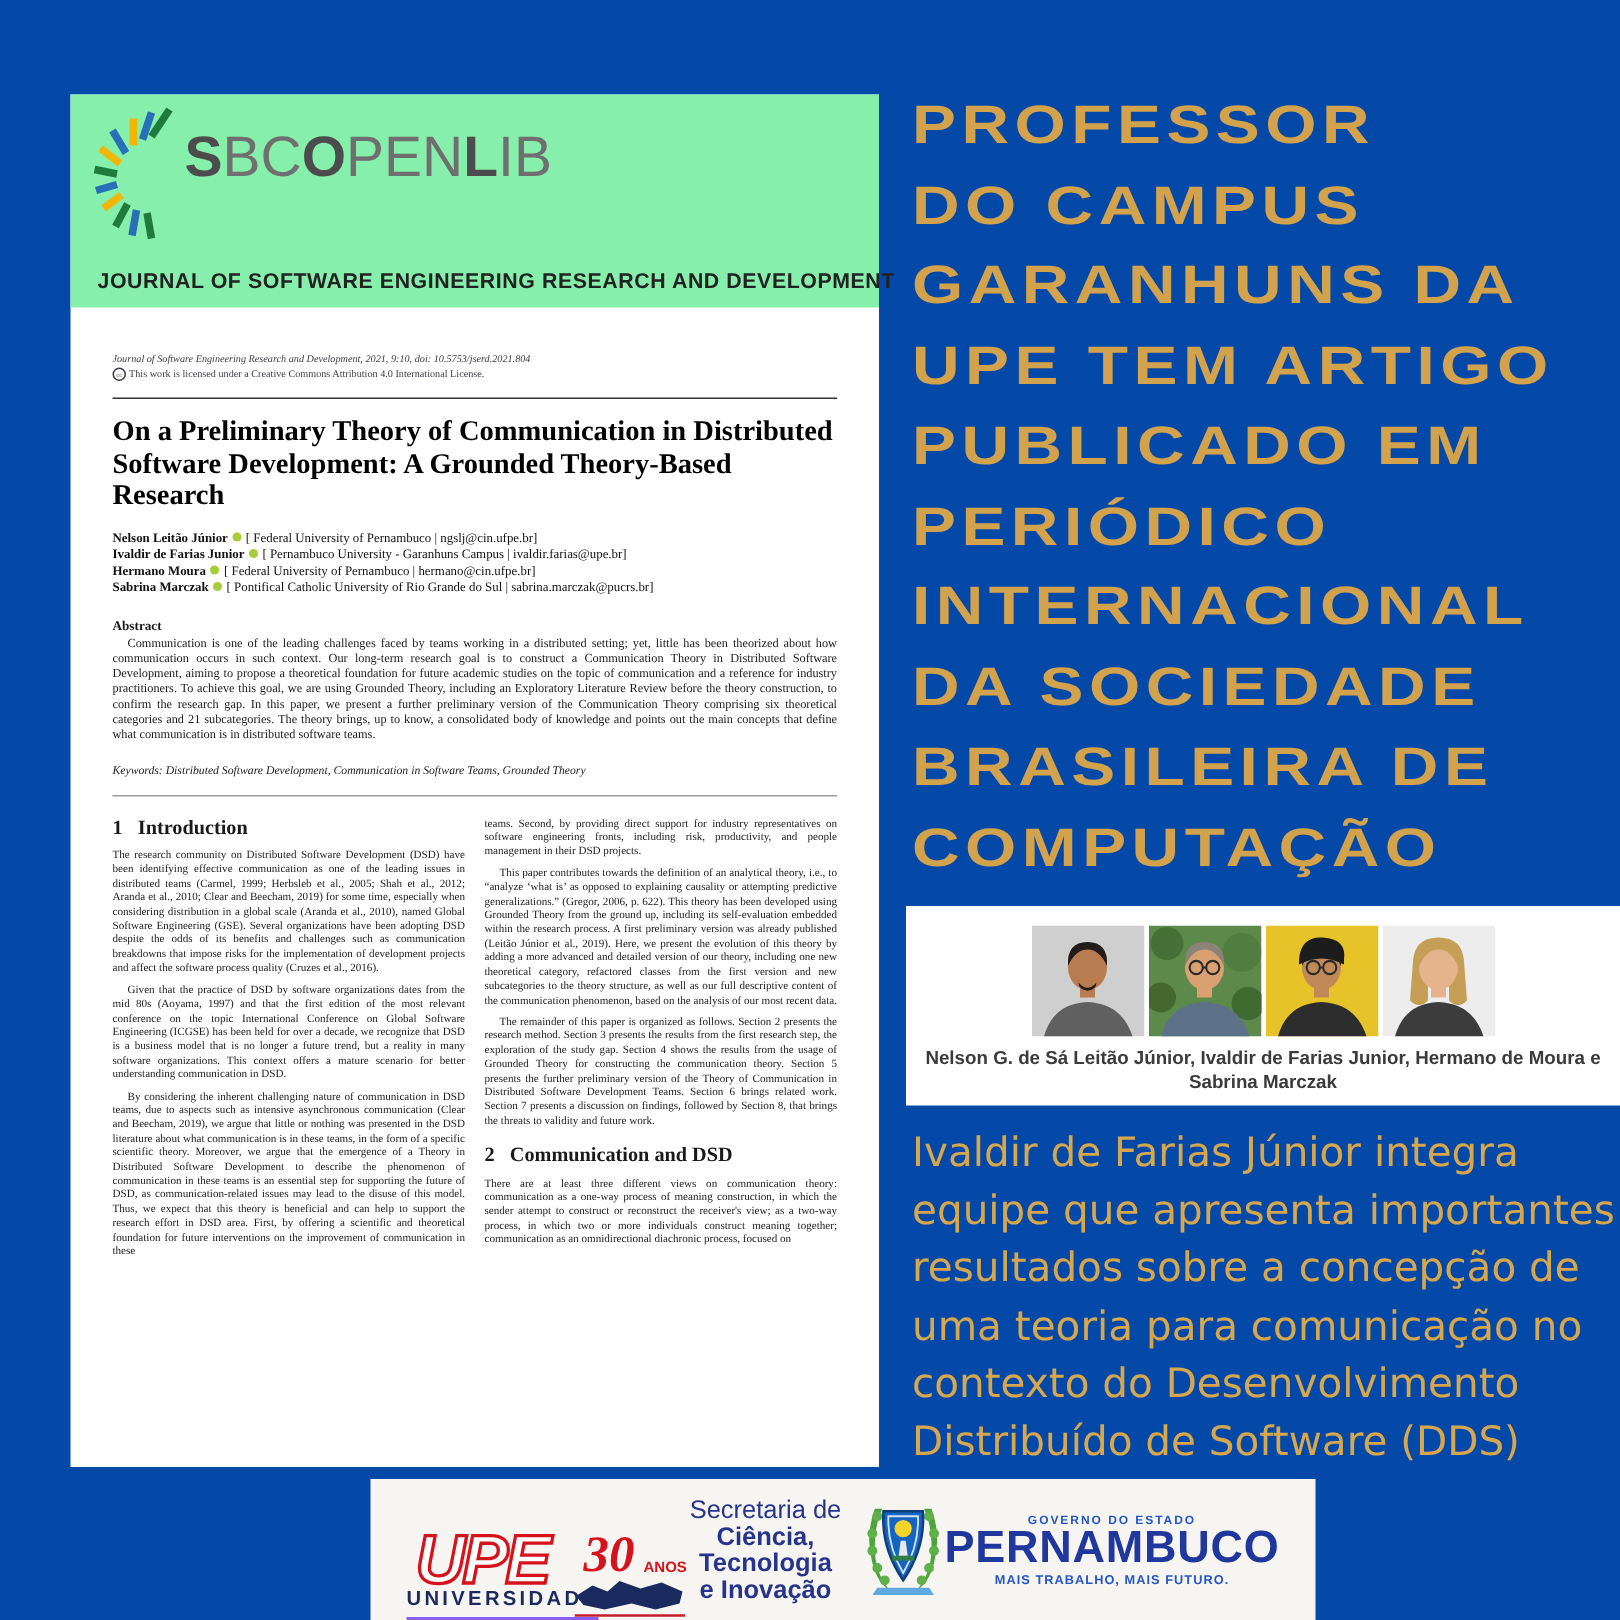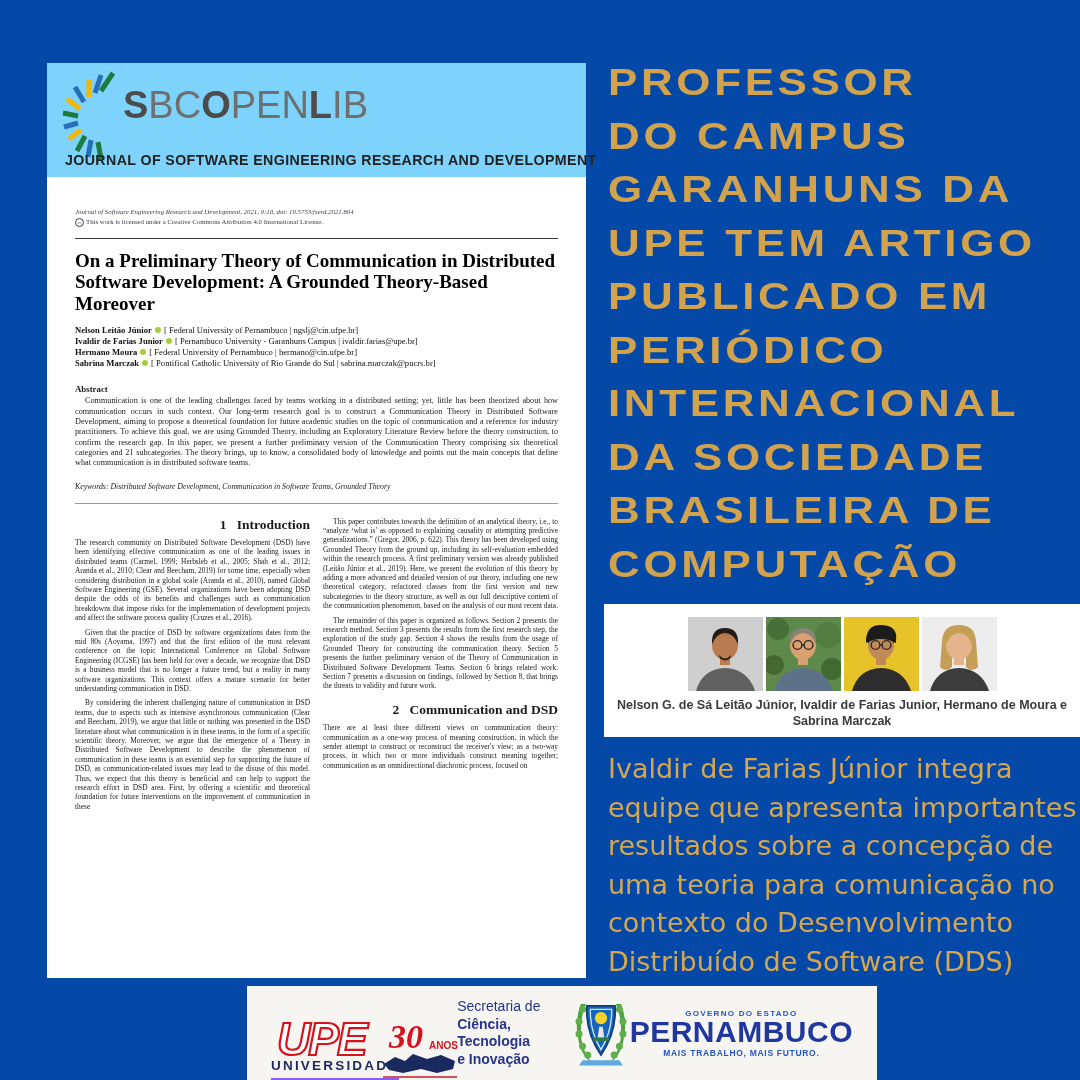--- a/index.html
+++ b/index.html
@@ -1,21 +1,21 @@
 <!DOCTYPE html>
 <html><head>
 <meta charset="utf-8">
 <style>
   html,body{margin:0;padding:0;background:#0449A8;}
   .canvas{position:relative;width:1080px;height:1080px;background:#0449A8;overflow:hidden;
           font-family:"Liberation Sans",sans-serif;}
 
   
   .paper{position:absolute;left:47px;top:63px;width:539px;height:915px;background:#ffffff;}
-  .masthead{height:114px;background:#7dd3fc;position:relative;}
+  .masthead{height:142px;background:#86efac;position:relative;}
   .logo-text{position:absolute;left:76px;top:22px;font-size:38px;color:#595959;line-height:40px;}
   .logo-text .b{font-weight:800;color:#4c4c4c;}
   .logo-text .l{font-weight:300;color:#6f6f6f;}
   .journal-name{position:absolute;left:18px;bottom:9px;font-size:14.2px;font-weight:bold;color:#222;
                 letter-spacing:.4px;white-space:nowrap;}
   .burst{position:absolute;left:14px;top:6px;}
 
   .pbody{padding:30px 28px 0 28px;font-family:"Liberation Serif",serif;color:#1a1a1a;}
   .citation{font-size:6.8px;font-style:italic;color:#3c3c4e;line-height:9px;}
   .ccline{font-size:6.8px;color:#3c3c4e;line-height:9px;margin-top:1px;}
@@ -25,21 +25,21 @@
   .title{font-size:19px;font-weight:bold;line-height:21.5px;color:#000;}
   .authors{margin-top:11px;font-size:8.6px;line-height:11px;color:#111;}
   .author-name{font-weight:bold;}
   .orcid{display:inline-block;width:6px;height:6px;border-radius:50%;background:#A6CE39;margin:0 3px 0 3px;}
   .abstract-h{margin-top:15px;font-size:8.8px;font-weight:bold;}
   .abstract-t{font-size:8.2px;line-height:10.3px;text-align:justify;text-indent:10px;margin-top:2px;}
   .keywords{margin-top:13px;font-size:7.8px;font-style:italic;color:#222;}
   .frontrule{border-top:1px solid #9a9a9a;margin-top:12px;}
   .cols{display:flex;gap:13px;margin-top:13px;}
   .col{width:236px;text-align:justify;font-size:7.4px;line-height:9.4px;color:#1a1a1a;}
-  .h1{font-size:13.5px;font-weight:bold;text-align:right;margin:3px 0 9px;}
+  .h1{font-size:13.5px;font-weight:bold;text-align:left;margin:3px 0 9px;}
   .h2{margin-top:14px;}
   .col p{margin:0 0 5px;text-indent:10px;}
   .col p.noindent{text-indent:0;}
 
   
   .headline{position:absolute;left:608px;top:56px;color:#D2A34C;}
   .hl{font-size:36px;font-weight:800;letter-spacing:3px;line-height:53.5px;white-space:nowrap;
       transform:scaleX(1.22);transform-origin:0 50%;}
 
   
@@ -60,21 +60,21 @@
   .upe-acronym{position:absolute;left:6px;top:-6px;font-size:46px;font-style:italic;font-weight:900;
                color:#fff;-webkit-text-stroke:2.2px #D6121C;letter-spacing:-2px;}
   .upe-30{position:absolute;left:118px;top:0px;font-size:34px;font-style:italic;font-weight:bold;
           color:#D6121C;font-family:"Liberation Serif",serif;}
   .upe-anos{position:absolute;left:158px;top:22px;font-size:10px;font-weight:bold;color:#D6121C;}
   .pe-map{position:absolute;left:112px;top:34px;}
   .upe-l1{position:absolute;left:0;top:40px;font-size:13.5px;font-weight:800;color:#1B2A5E;
           letter-spacing:2.2px;border-bottom:4px solid #8b5cf6;padding-bottom:5px;}
   .upe-l2{position:absolute;left:0;top:76px;font-size:13.5px;font-weight:800;color:#1B2A5E;letter-spacing:.8px;}
   .upe-years{position:absolute;left:118px;top:64px;font-size:8px;color:#5a5a6e;}
-  .secretaria{text-align:left;color:#27348B;font-size:14px;line-height:17.5px;}
+  .secretaria{text-align:center;color:#27348B;font-size:17px;line-height:17.5px;}
   .sec-b{font-weight:bold;}
   .governo{text-align:center;color:#2456C4;}
   .gov-top{font-size:8px;font-weight:bold;letter-spacing:1.3px;}
   .gov-name{font-size:30px;font-weight:900;color:#20389E;letter-spacing:.5px;line-height:28px;}
   .gov-slogan{font-size:8.5px;font-weight:bold;letter-spacing:.7px;margin-top:2px;}
 </style>
 </head>
 <body>
 
 <div class="canvas">
@@ -99,21 +99,21 @@
       <div class="logo-text" id="logo-text"><span class="b">S</span><span class="l">BC</span><span class="b">O</span><span class="l">PEN</span><span class="b">L</span><span class="l">IB</span></div>
       <div class="journal-name">JOURNAL OF SOFTWARE ENGINEERING RESEARCH AND DEVELOPMENT</div>
     </div>
 
     <div class="pbody">
       <div class="citation">Journal of Software Engineering Research and Development, 2021, 9:10, doi: 10.5753/jserd.2021.804</div>
       <div class="ccline">
         <span class="cc-ico">cc</span><span>This work is licensed under a Creative Commons Attribution 4.0 International License.</span>
       </div>
       <div class="rule"></div>
-      <div class="title">On a Preliminary Theory of Communication in Distributed Software Development: A Grounded Theory-Based Moreover</div>
+      <div class="title">On a Preliminary Theory of Communication in Distributed Software Development: A Grounded Theory-Based Research</div>
       <div class="authors" id="authors">
           <div class="author-line"><span class="author-name">Nelson Leitão Júnior</span><span class="orcid"></span><span class="author-affil">[ Federal University of Pernambuco | ngslj@cin.ufpe.br]</span></div>
           <div class="author-line"><span class="author-name">Ivaldir de Farias Junior</span><span class="orcid"></span><span class="author-affil">[ Pernambuco University - Garanhuns Campus | ivaldir.farias@upe.br]</span></div>
           <div class="author-line"><span class="author-name">Hermano Moura</span><span class="orcid"></span><span class="author-affil">[ Federal University of Pernambuco | hermano@cin.ufpe.br]</span></div>
           <div class="author-line"><span class="author-name">Sabrina Marczak</span><span class="orcid"></span><span class="author-affil">[ Pontifical Catholic University of Rio Grande do Sul | sabrina.marczak@pucrs.br]</span></div>
         </div>
       <div class="abstract-h">Abstract</div>
       <div class="abstract-t">Communication is one of the leading challenges faced by teams working in a distributed setting; yet, little has been theorized about how communication occurs in such context. Our long-term research goal is to construct a Communication Theory in Distributed Software Development, aiming to propose a theoretical foundation for future academic studies on the topic of communication and a reference for industry practitioners. To achieve this goal, we are using Grounded Theory, including an Exploratory Literature Review before the theory construction, to confirm the research gap. In this paper, we present a further preliminary version of the Communication Theory comprising six theoretical categories and 21 subcategories. The theory brings, up to know, a consolidated body of knowledge and points out the main concepts that define what communication is in distributed software teams.</div>
       <div class="keywords">Keywords:  Distributed Software Development, Communication in Software Teams, Grounded Theory</div>
       <div class="frontrule"></div>
@@ -122,20 +122,21 @@
         <div class="col">
           <div class="h1">1&nbsp;&nbsp;&nbsp;Introduction</div>
           <div id="left-paras">
               <p class="noindent">The research community on Distributed Software Development (DSD) have been identifying effective communication as one of the leading issues in distributed teams (Carmel, 1999; Herbsleb et al., 2005; Shah et al., 2012; Aranda et al., 2010; Clear and Beecham, 2019) for some time, especially when considering distribution in a global scale (Aranda et al., 2010), named Global Software Engineering (GSE). Several organizations have been adopting DSD despite the odds of its benefits and challenges such as communication breakdowns that impose risks for the implementation of development projects and affect the software process quality (Cruzes et al., 2016).</p>
               <p>Given that the practice of DSD by software organizations dates from the mid 80s (Aoyama, 1997) and that the first edition of the most relevant conference on the topic International Conference on Global Software Engineering (ICGSE) has been held for over a decade, we recognize that DSD is a business model that is no longer a future trend, but a reality in many software organizations. This context offers a mature scenario for better understanding communication in DSD.</p>
               <p>By considering the inherent challenging nature of communication in DSD teams, due to aspects such as intensive asynchronous communication (Clear and Beecham, 2019), we argue that little or nothing was presented in the DSD literature about what communication is in these teams, in the form of a specific scientific theory. Moreover, we argue that the emergence of a Theory in Distributed Software Development to describe the phenomenon of communication in these teams is an essential step for supporting the future of DSD, as communication-related issues may lead to the disuse of this model. Thus, we expect that this theory is beneficial and can help to support the research effort in DSD area. First, by offering a scientific and theoretical foundation for future interventions on the improvement of communication in these</p>
             </div>
         </div>
         <div class="col">
           <div id="right-paras">
+              <p class="noindent">teams. Second, by providing direct support for industry representatives on software engineering fronts, including risk, productivity, and people management in their DSD projects.</p>
               <p>This paper contributes towards the definition of an analytical theory, i.e., to “analyze ‘what is’ as opposed to explaining causality or attempting predictive generalizations.” (Gregor, 2006, p. 622). This theory has been developed using Grounded Theory from the ground up, including its self-evaluation embedded within the research process. A first preliminary version was already published (Leitão Júnior et al., 2019). Here, we present the evolution of this theory by adding a more advanced and detailed version of our theory, including one new theoretical category, refactored classes from the first version and new subcategories to the theory structure, as well as our full descriptive content of the communication phenomenon, based on the analysis of our most recent data.</p>
               <p>The remainder of this paper is organized as follows. Section 2 presents the research method. Section 3 presents the results from the first research step, the exploration of the study gap. Section 4 shows the results from the usage of Grounded Theory for constructing the communication theory. Section 5 presents the further preliminary version of the Theory of Communication in Distributed Software Development Teams. Section 6 brings related work. Section 7 presents a discussion on findings, followed by Section 8, that brings the threats to validity and future work.</p>
             </div>
           <div class="h1 h2">2&nbsp;&nbsp;&nbsp;Communication and DSD</div>
           <p class="noindent">There are at least three different views on communication theory: communication as a one-way process of meaning construction, in which the sender attempt to construct or reconstruct the receiver's view; as a two-way process, in which two or more individuals construct meaning together; communication as an omnidirectional diachronic process, focused on</p>
         </div>
       </div>
     </div>
   </div>
 

